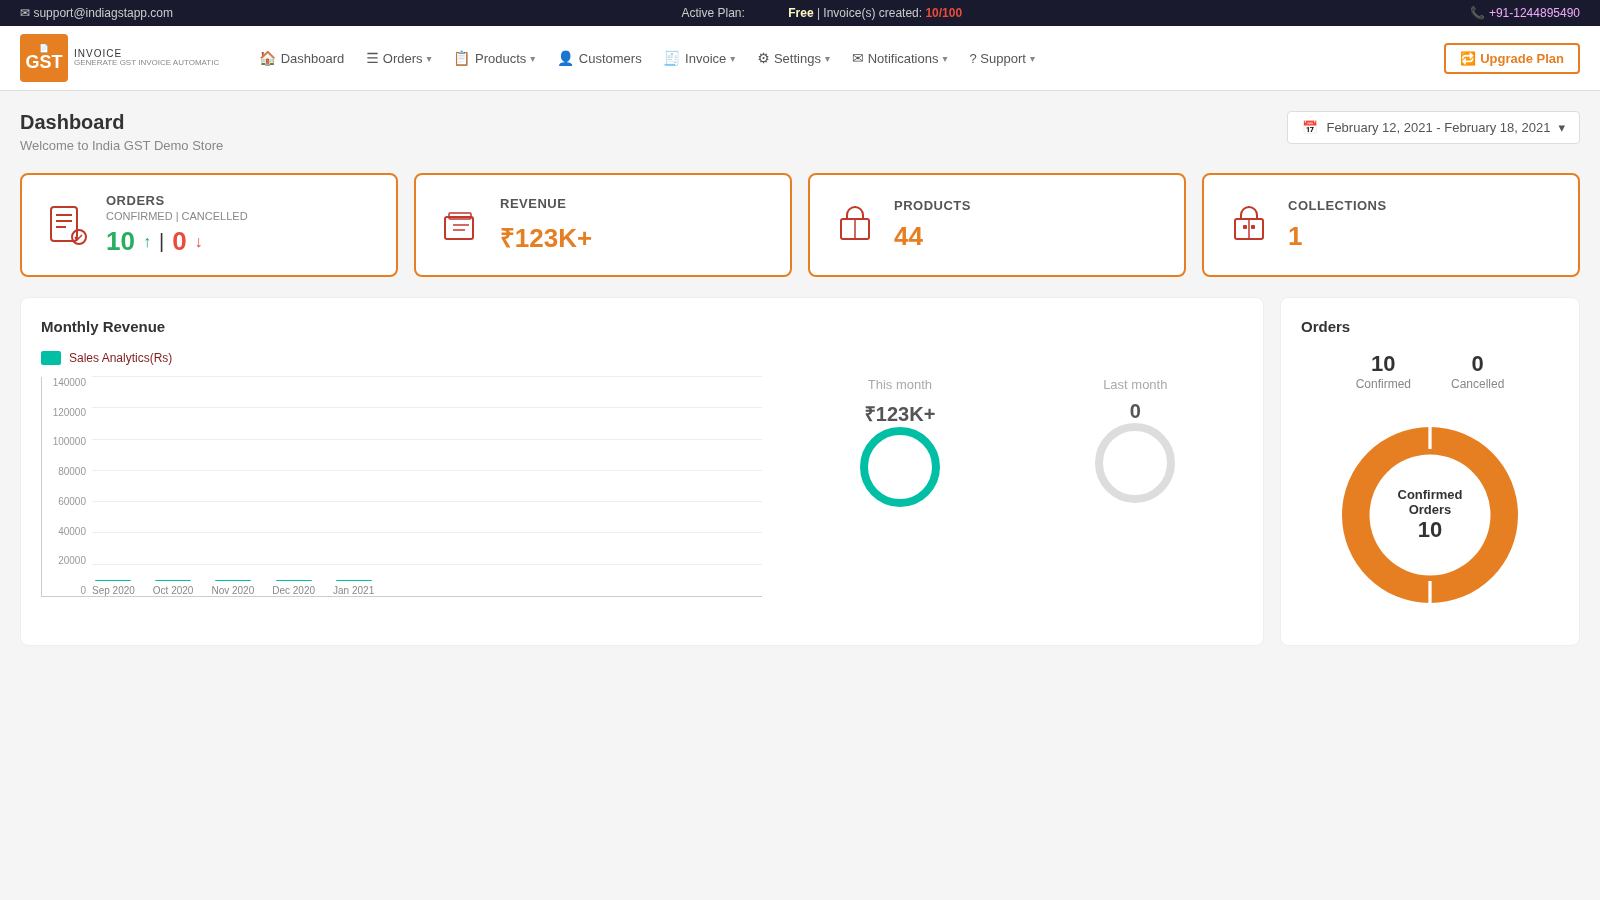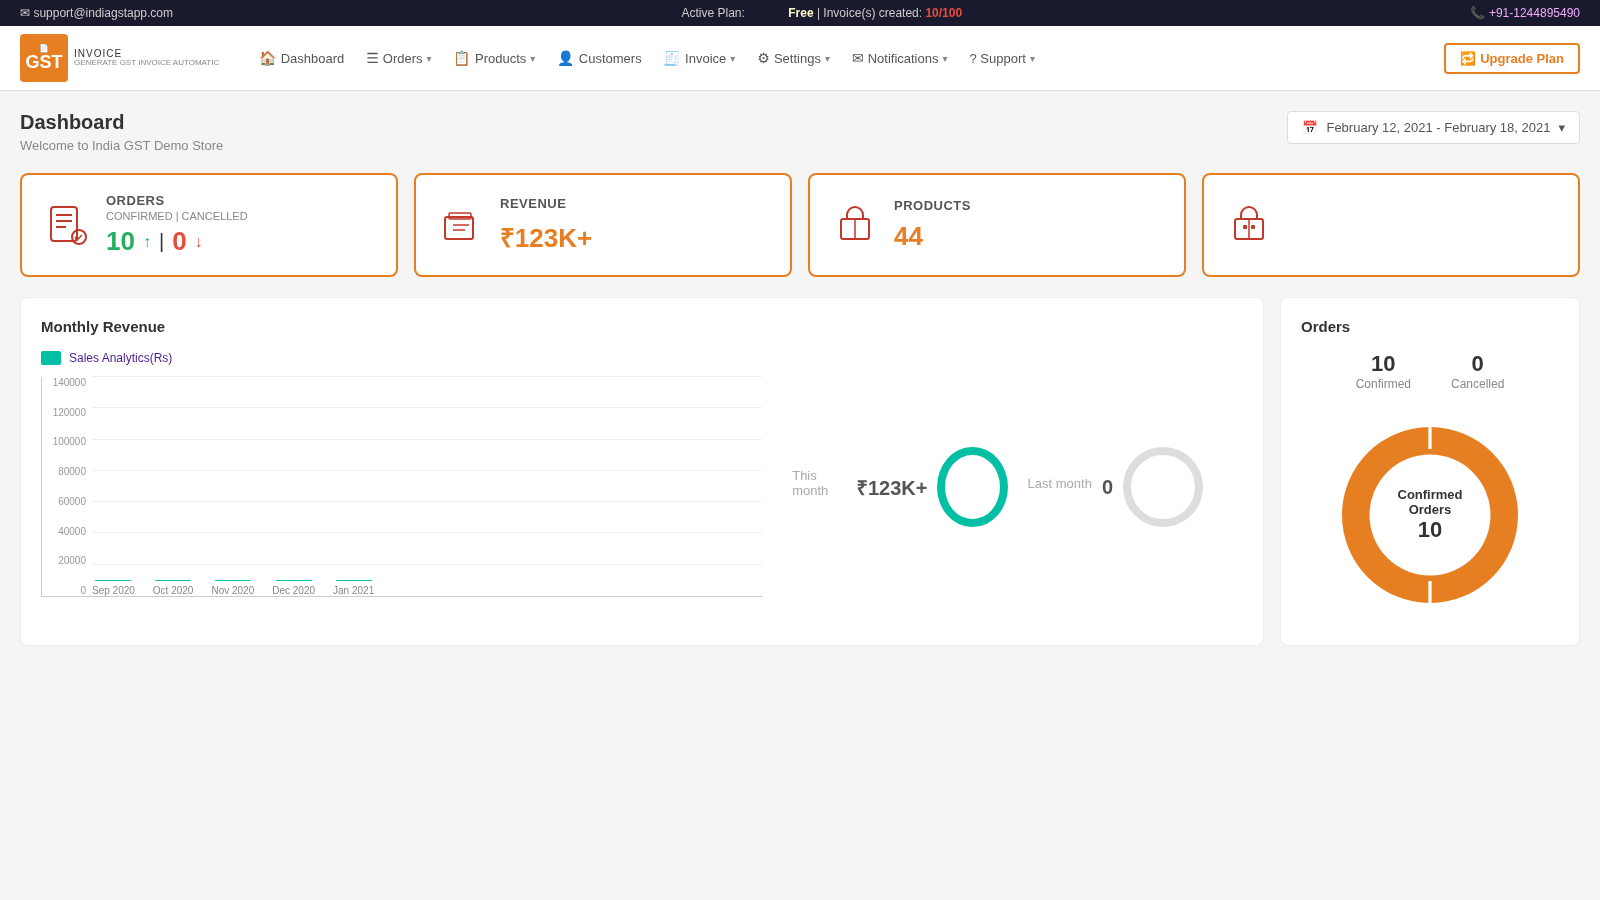--- a/index.html
+++ b/index.html
@@ -142,21 +142,21 @@
       gap: 16px;
     }
 
     .chart-panel {
       background: white;
       border-radius: 8px;
       padding: 20px;
       border: 1px solid #eee;
     }
     .chart-title { font-size: 15px; font-weight: bold; color: #333; margin-bottom: 16px; }
-    .chart-legend { display: flex; align-items: flex-start; gap: 8px; margin-bottom: 12px; font-size: 12px; color: #4c1d95; }
+    .chart-legend { display: flex; align-items: flex-start; gap: 8px; margin-bottom: 12px; font-size: 12px; color: #7f1d1d; }
     .legend-box { width: 20px; height: 14px; background: #00bfa5; border-radius: 2px; }
 
     .chart-area { display: flex; gap: 30px; }
     .bar-chart { flex: 0 0 60%; }
     .bar-chart-inner {
       display: flex;
       align-items: flex-end;
       height: 220px;
       border-left: 1px solid #ccc;
       border-bottom: 1px solid #ccc;
@@ -176,21 +176,21 @@
       color: #999;
       width: 48px;
       text-align: right;
       padding-right: 4px;
     }
     .bar-col { display: flex; flex-direction: column; align-items: center; gap: 4px; }
     .bar { width: 36px; background: #00bfa5; border-radius: 2px 2px 0 0; }
     .bar-label { font-size: 10px; color: #888; white-space: nowrap; }
 
     .analytics-panel { flex: 1; display: flex; gap: 20px; }
-    .analytic-col { flex: 1; display: flex; flex-direction: row; align-items: center; gap: 10px; }
+    .analytic-col { flex: 1; display: flex; flex-direction: column; align-items: center; }
     .analytic-month { font-size: 13px; color: #aaa; margin-bottom: 8px; }
     .analytic-value { font-size: 20px; font-weight: bold; color: #555; }
     .ring {
       width: 80px; height: 80px;
       border-radius: 50%;
       display: flex; align-items: center; justify-content: center;
     }
     .ring-teal {
       border: 8px solid #00bfa5;
       background: transparent;
@@ -398,20 +398,24 @@
     <div class="card">
       <div class="card-icon">
         <svg width="44" height="44" viewBox="0 0 44 44">
           <rect x="8" y="16" width="28" height="20" rx="2" fill="none" stroke="#c0392b" stroke-width="2"></rect>
           <path d="M14 16 v-4 a8 8 0 0 1 16 0 v4" fill="none" stroke="#c0392b" stroke-width="2"></path>
           <line x1="22" y1="16" x2="22" y2="36" stroke="#c0392b" stroke-width="1.5"></line>
           <rect x="16" y="22" width="4" height="4" fill="#c0392b" rx="1"></rect>
           <rect x="24" y="22" width="4" height="4" fill="#c0392b" rx="1"></rect>
         </svg>
       </div>
+      <div class="card-content">
+        <div class="card-title">COLLECTIONS</div>
+        <div class="card-number" style="margin-top:8px;">1</div>
+      </div>
     </div>
   </div>
 
   <div class="bottom-section">
 
     <div class="chart-panel">
       <div class="chart-title">Monthly Revenue</div>
       <div class="chart-legend">
         <div class="legend-box"></div>
         <span>Sales Analytics(Rs)</span>

